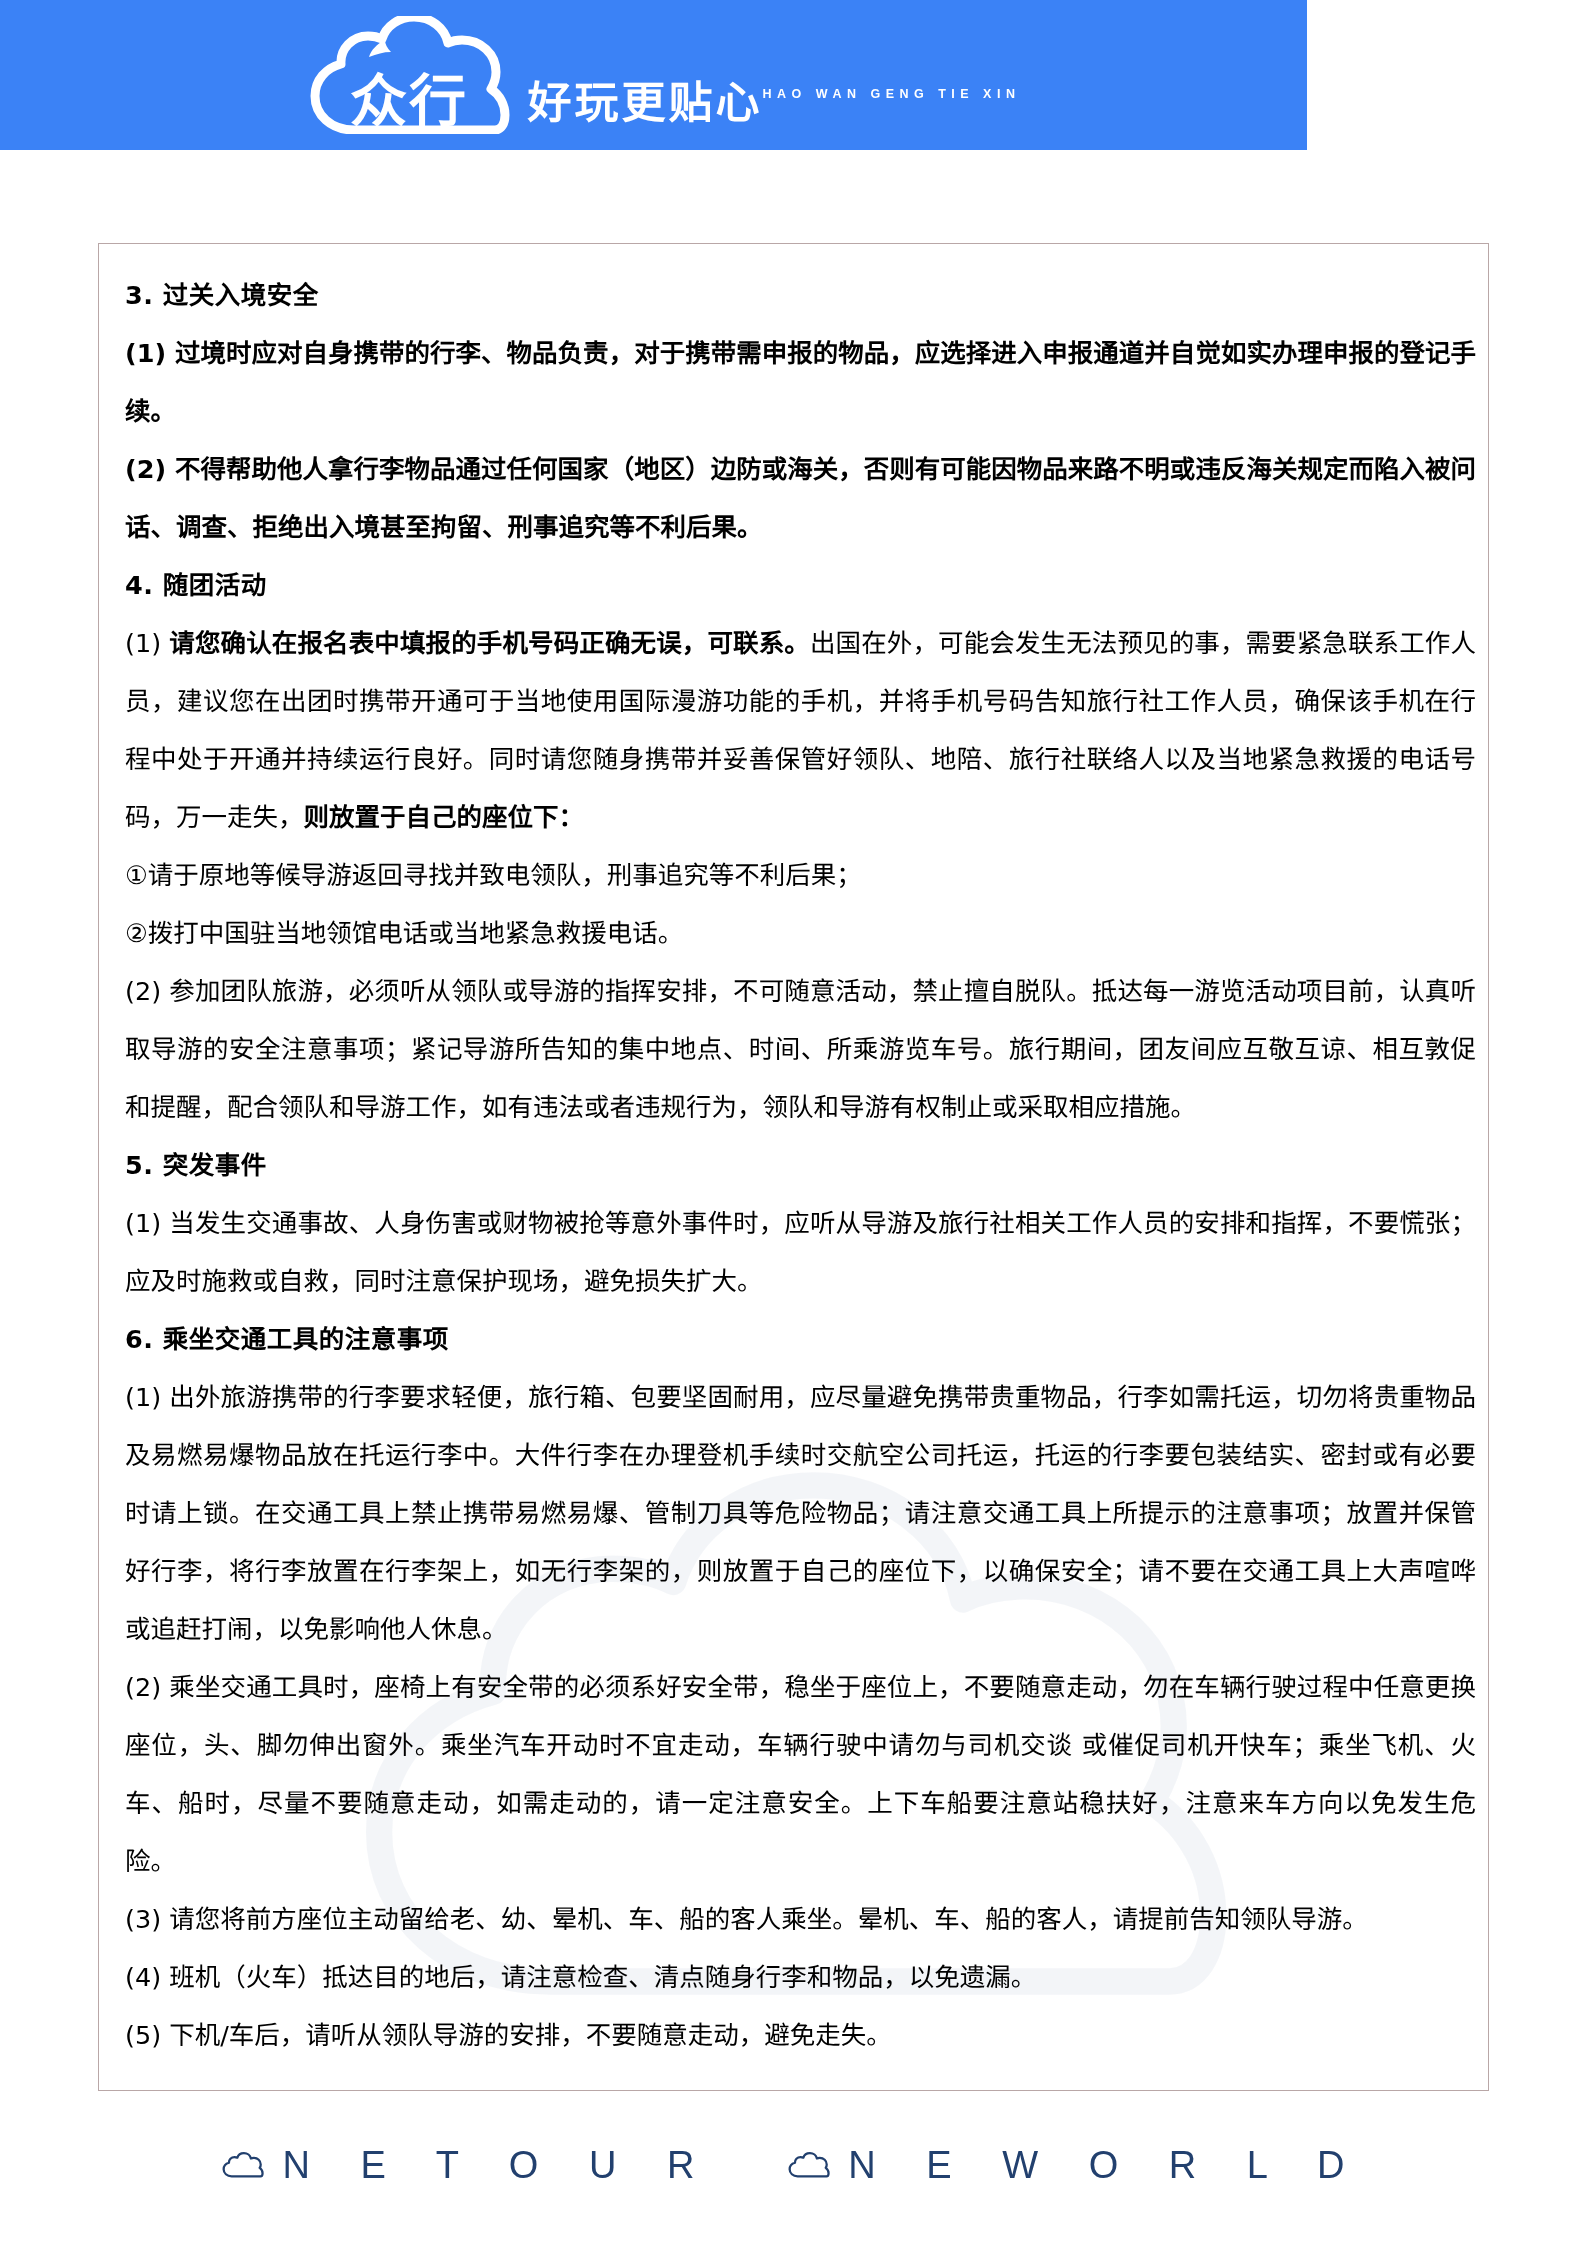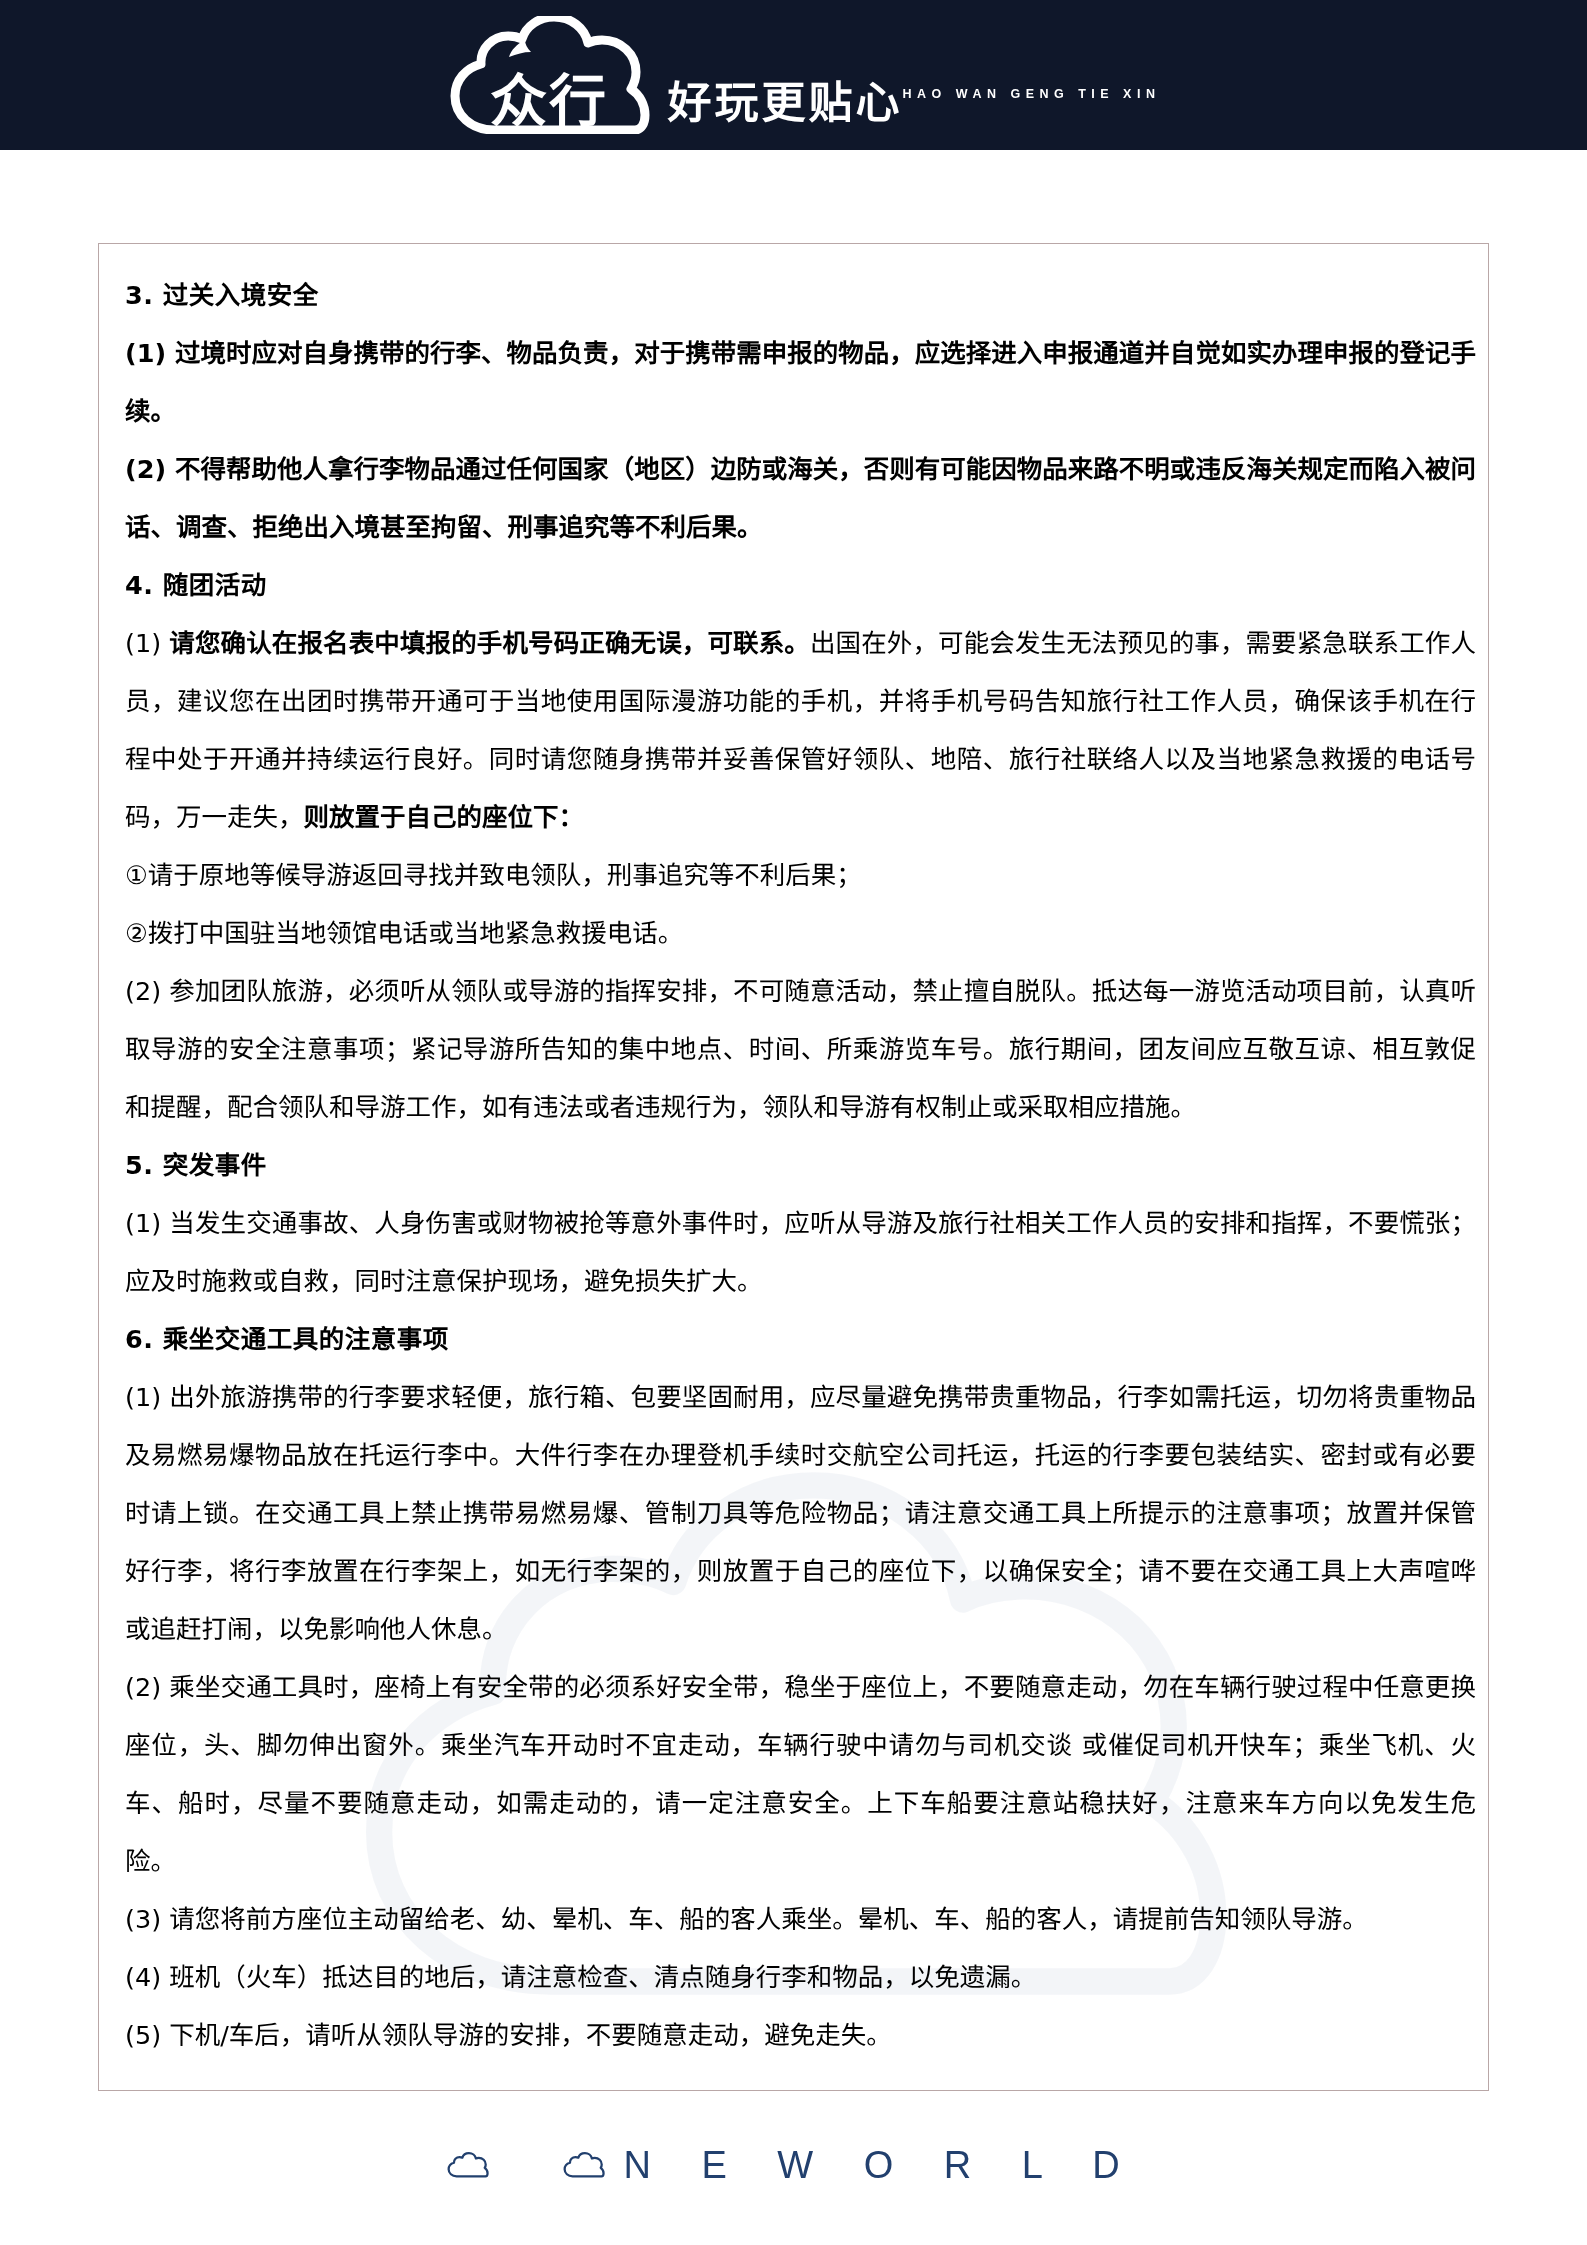--- a/index.html
+++ b/index.html
@@ -14,23 +14,23 @@
     font-family: "Liberation Sans", "DejaVu Sans", sans-serif;
     position: relative;
     overflow: hidden;
   }
 
   
   .header-bar {
     position: absolute;
     left: 0;
     top: 0;
-    width: 1587px;
+    width: 1307px;
     height: 150px;
-    background: #0f172a;
+    background: #3b82f6;
     display: flex;
     align-items: center;
     justify-content: center;
     overflow: hidden;
   }
   .logo-group {
     display: flex;
     align-items: flex-end;
     gap: 16px;
     transform: translateX(10px);
@@ -214,20 +214,21 @@
   <p class="para">(5) 下机/车后，请听从领队导游的安排，不要随意走动，避免走失。</p>
 
 </div>
 
 <div class="footer">
 
   <div class="footer-word">
     <svg class="footer-cloud" width="42" height="40" viewBox="0 0 205 118" xmlns="http://www.w3.org/2000/svg" aria-hidden="true">
       <path d="M47 114 C24 114 8 99 8 80 C8 64 19 52 34 48 C33 33 45 20 61 20 C66 20 71 21 75 23 C79 10 92 1 107 1 C124 1 138 12 141 27 C145 25 150 24 155 24 C174 24 189 38 189 56 C189 62 187 68 184 73 C193 79 198 89 198 99 C198 108 194 114 188 114 Z" fill="none" stroke="#22406e" stroke-width="11" stroke-linejoin="round"></path>
     </svg>
+    <span class="footer-text">N E T O U R</span>
   </div>
 
   <div class="footer-word">
     <svg class="footer-cloud" width="42" height="40" viewBox="0 0 205 118" xmlns="http://www.w3.org/2000/svg" aria-hidden="true">
       <path d="M47 114 C24 114 8 99 8 80 C8 64 19 52 34 48 C33 33 45 20 61 20 C66 20 71 21 75 23 C79 10 92 1 107 1 C124 1 138 12 141 27 C145 25 150 24 155 24 C174 24 189 38 189 56 C189 62 187 68 184 73 C193 79 198 89 198 99 C198 108 194 114 188 114 Z" fill="none" stroke="#22406e" stroke-width="11" stroke-linejoin="round"></path>
     </svg>
     <span class="footer-text">N E W O R L D</span>
   </div>
 
 </div>

